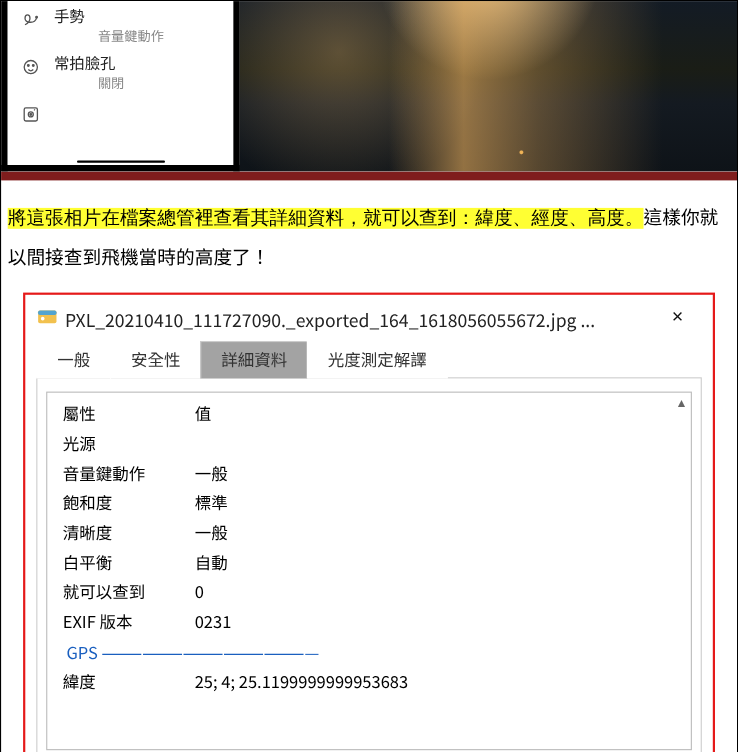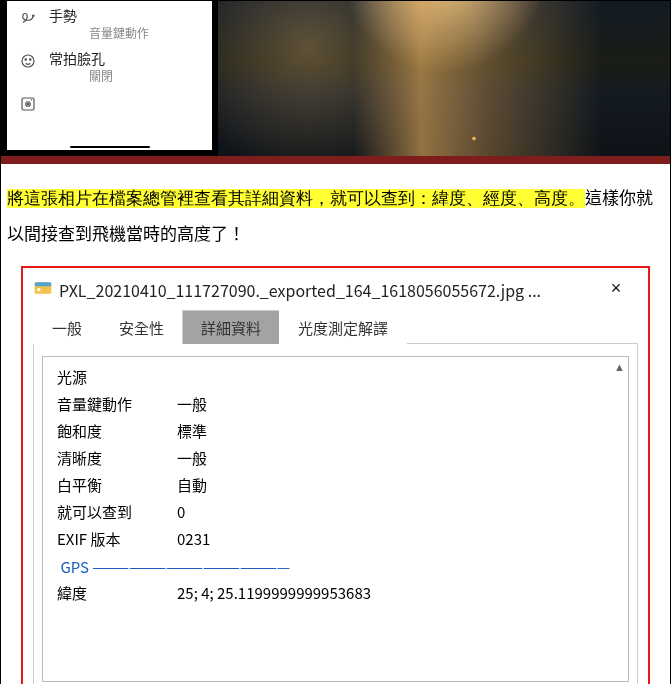--- a/index.html
+++ b/index.html
@@ -148,20 +148,24 @@
         <div class="tab">詳細資料</div>
         <div class="tab inactive">光度測定解譯</div>
       </div>
 
       <div class="tabsheet">
         <div class="detail-box">
           <span class="scroll-caret">▲</span>
           <div class="detail-body">
             <table>
               <tbody>
+                  <tr>
+                <td class="k">屬性</td>
+                <td class="v">值</td>
+              </tr>
               <tr>
                     <td class="k">光源</td>
                     <td class="v"></td>
                   </tr>
               <tr>
                     <td class="k">音量鍵動作</td>
                     <td class="v">一般</td>
                   </tr>
               <tr>
                     <td class="k">飽和度</td>

